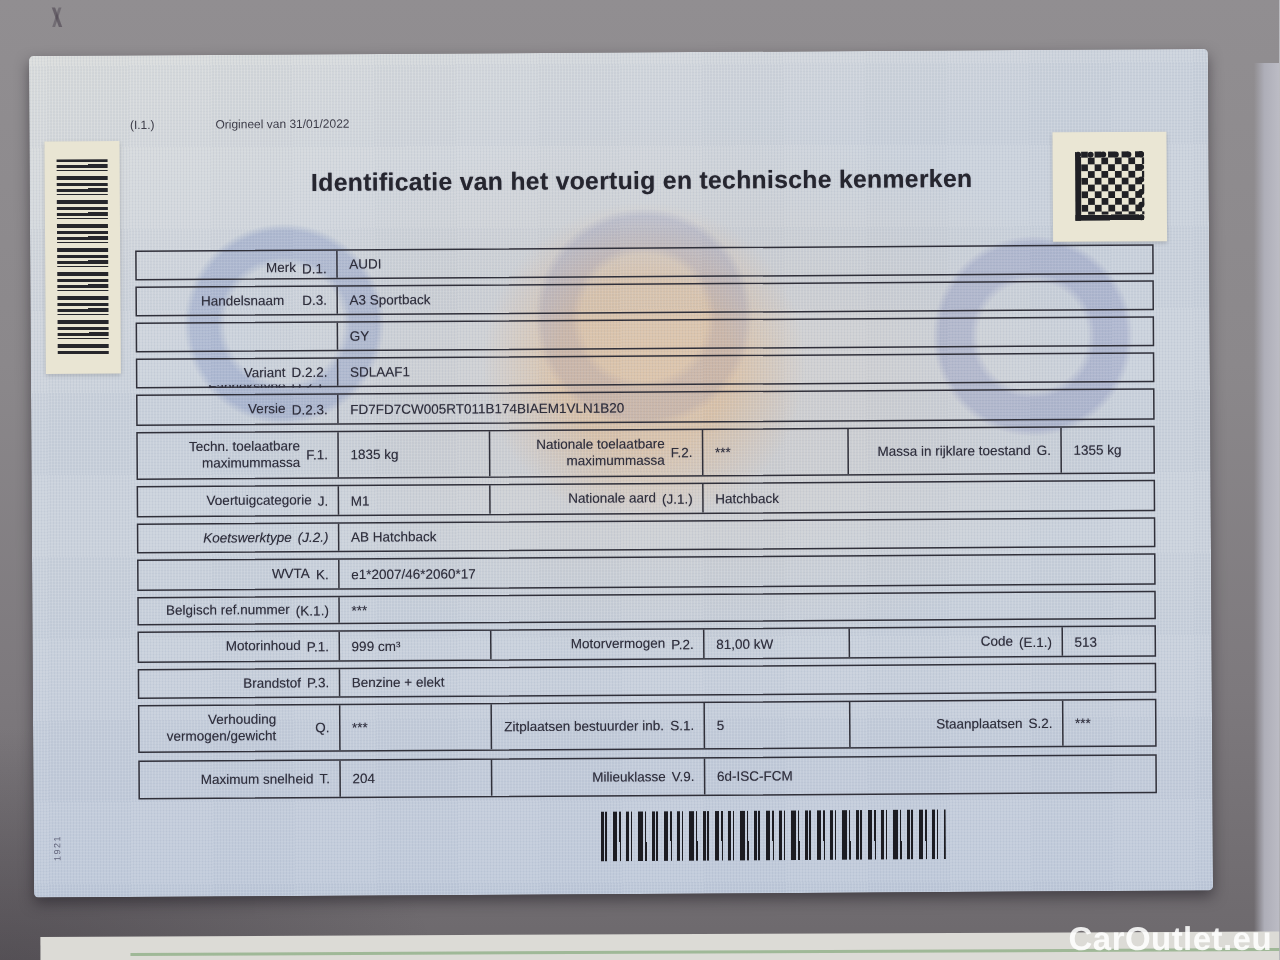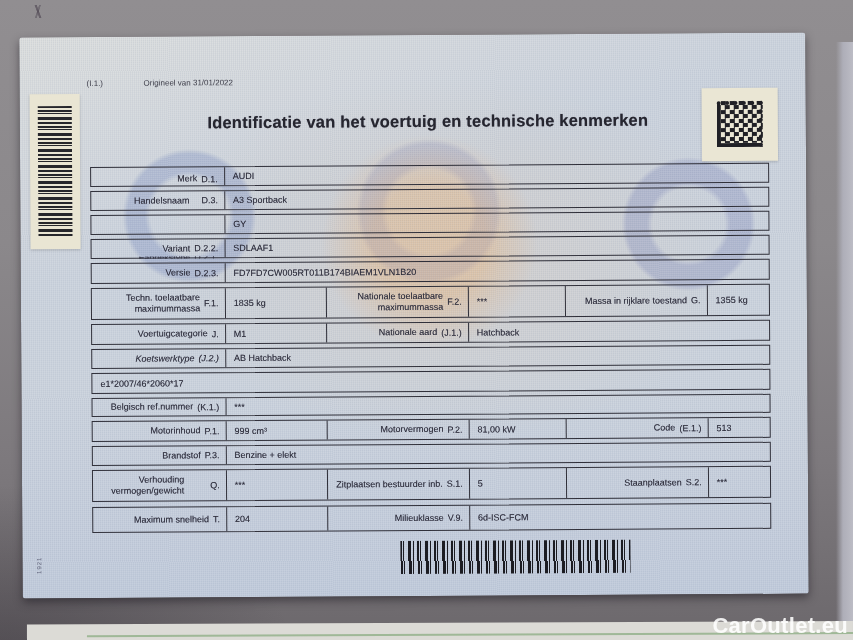--- a/index.html
+++ b/index.html
@@ -172,20 +172,24 @@
         <div class="tcell value" data-name="field-value" style="width: 44.5%;">Hatchback</div>
       </div>
       <div class="trow" data-name="table-row" style="height: 20px;">
         <div class="tcell label" data-name="field-label" style="width: 19.6%; font-style: italic;">
           <span class="lname" data-name="field-label-name">Koetswerktype</span>
           <span class="lcode" data-name="field-code">(J.2.)</span>
         </div>
         <div class="tcell value" data-name="field-value" style="width: 80.4%;">AB Hatchback</div>
       </div>
       <div class="trow" data-name="table-row" style="height: 21px;">
+        <div class="tcell label" data-name="field-label" style="width: 19.6%;">
+          <span class="lname" data-name="field-label-name">WVTA</span>
+          <span class="lcode" data-name="field-code">K.</span>
+        </div>
         <div class="tcell value" data-name="field-value" style="width: 80.4%;">e1*2007/46*2060*17</div>
       </div>
       <div class="trow" data-name="table-row" style="height: 19px;">
         <div class="tcell label" data-name="field-label" style="width: 19.6%;">
           <span class="lname" data-name="field-label-name">Belgisch ref.nummer</span>
           <span class="lcode" data-name="field-code">(K.1.)</span>
         </div>
         <div class="tcell value" data-name="field-value" style="width: 80.4%;">***</div>
       </div>
       <div class="trow" data-name="table-row" style="height: 21px;">

